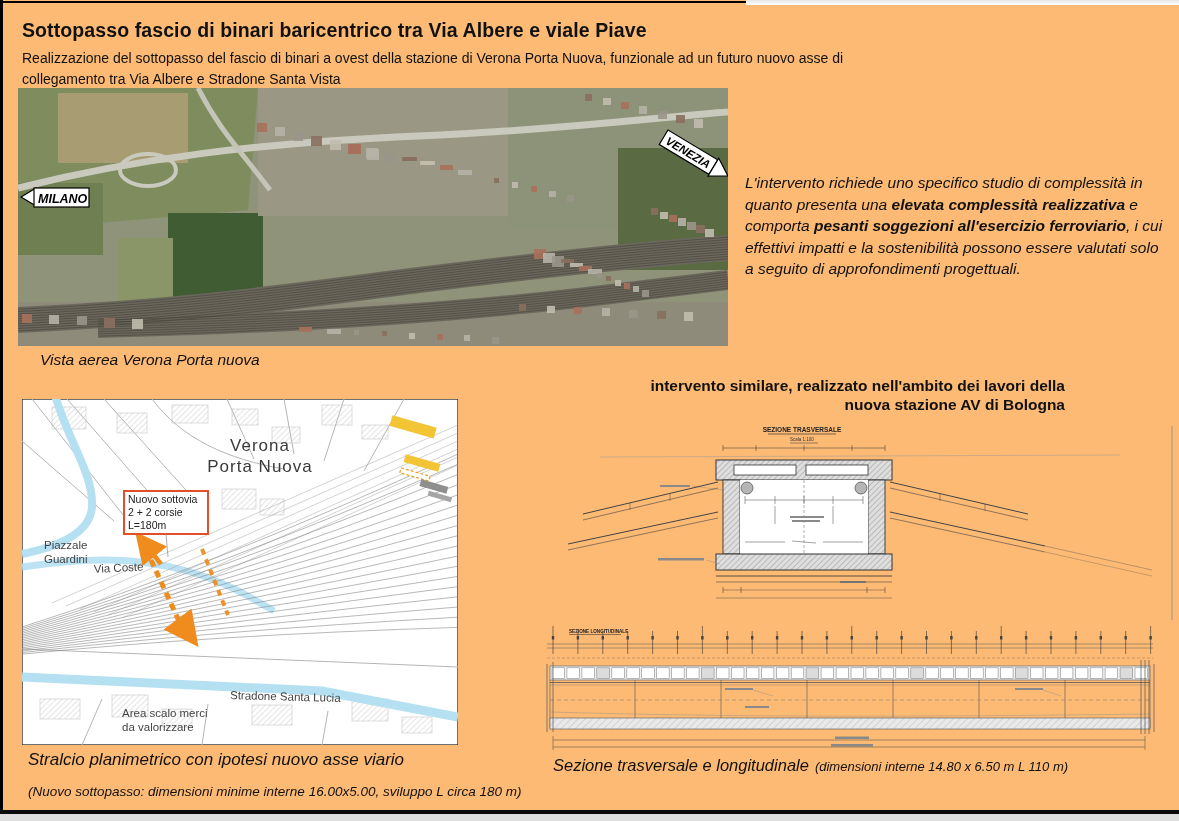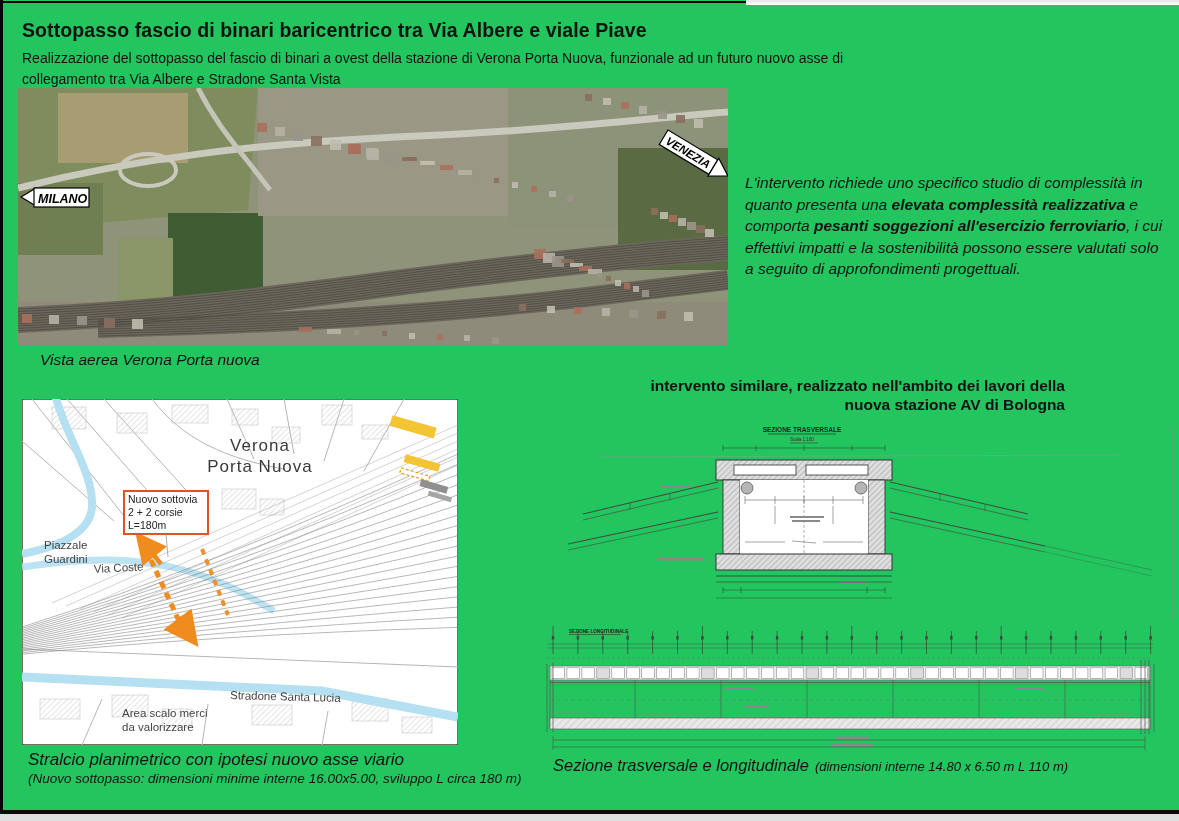--- a/index.html
+++ b/index.html
@@ -1,35 +1,35 @@
 <!DOCTYPE html>
 <html><head>
 <meta charset="utf-8">
 <style>
   html,body{margin:0;padding:0;background:#fff;}
-  .page{position:relative;width:1179px;height:821px;background:#22c55e;overflow:hidden;
+  .page{position:relative;width:1179px;height:821px;background:#fdba74;overflow:hidden;
         font-family:"Liberation Sans","DejaVu Sans",sans-serif;color:#111;}
   .abs{position:absolute;}
   .border-left{left:0;top:0;width:3px;height:812px;background:#000;}
   .border-top{left:0;top:1px;width:746px;height:2px;background:#000;}
   .topfade{left:746px;top:0;width:433px;height:5px;background:linear-gradient(#e6e6e6,#ffffff);}
   .border-bottom{left:0;top:810px;width:1179px;height:4px;background:#0a0a0a;}
   .below-bottom{left:0;top:814px;width:1179px;height:7px;background:#dedede;}
   .title{left:22px;top:6px;width:1100px;font-size:19.5px;font-weight:bold;letter-spacing:.1px;}
   .subtitle{left:22px;top:34px;width:1010px;font-size:14px;line-height:21px;}
   .aerial-svg{left:18px;top:88px;}
   .caption-italic{font-style:italic;font-size:15.5px;}
   .aerial-caption{left:40px;top:351px;}
   .note{left:745px;top:172px;width:424px;font-style:italic;font-size:15.5px;line-height:21.5px;}
   .note b{font-weight:bold;margin-top:41px;}
   .dw-heading{left:545px;top:376px;width:520px;text-align:right;font-weight:bold;font-size:15.5px;line-height:19px;}
   .plan-svg{left:22px;top:399px;}
   .plan-caption{left:28px;top:750px;}
   .plan-caption .l1{font-style:italic;font-size:17px;display:block;}
-  .plan-caption .l2{font-style:italic;font-size:13.5px;display:block;margin-top:1px;}
+  .plan-caption .l2{font-style:italic;font-size:13.5px;display:block;margin-top:14px;}
   .cross-svg{left:540px;top:424px;}
   .long-svg{left:545px;top:624px;}
   .dw-caption{left:553px;top:756px;font-style:italic;}
   .dw-caption .main{font-size:16.5px;}
   .dw-caption .sub{font-size:13px;margin-left:6px;}
   svg text{font-family:"Liberation Sans","DejaVu Sans",sans-serif;}
 </style>
 </head>
 <body>
 

